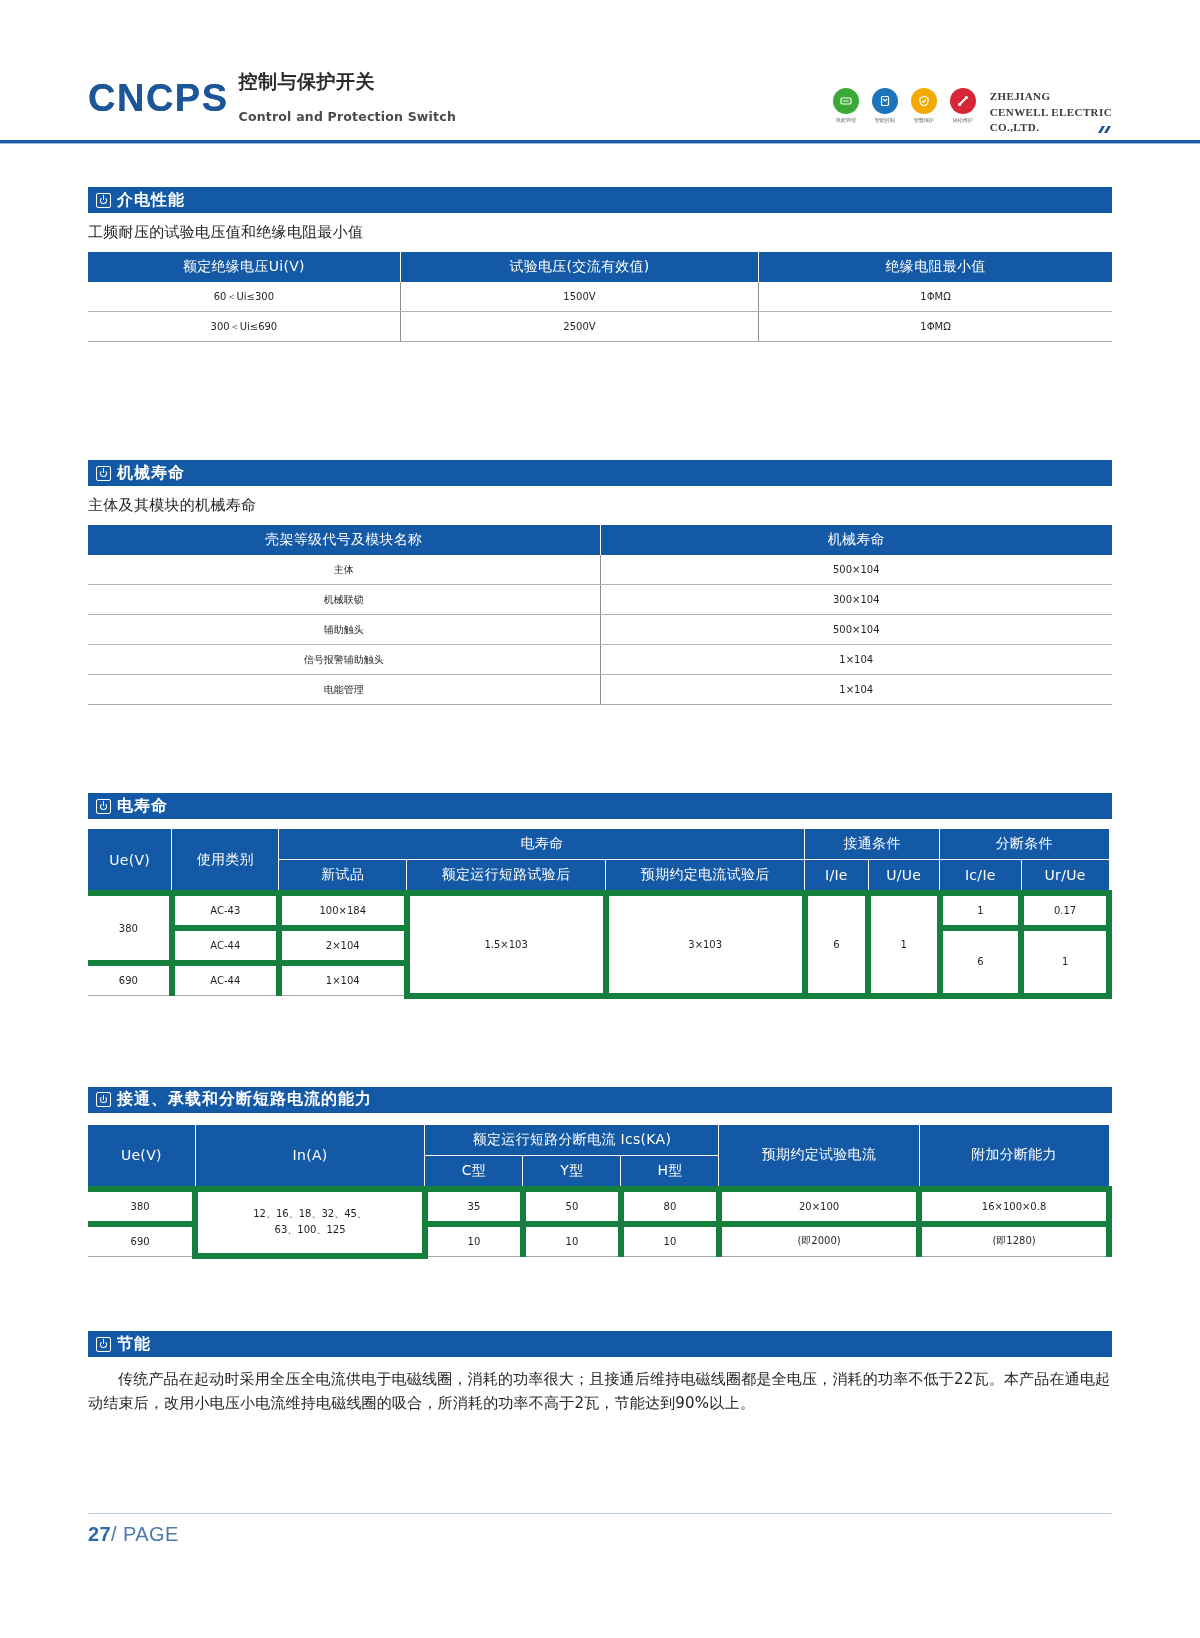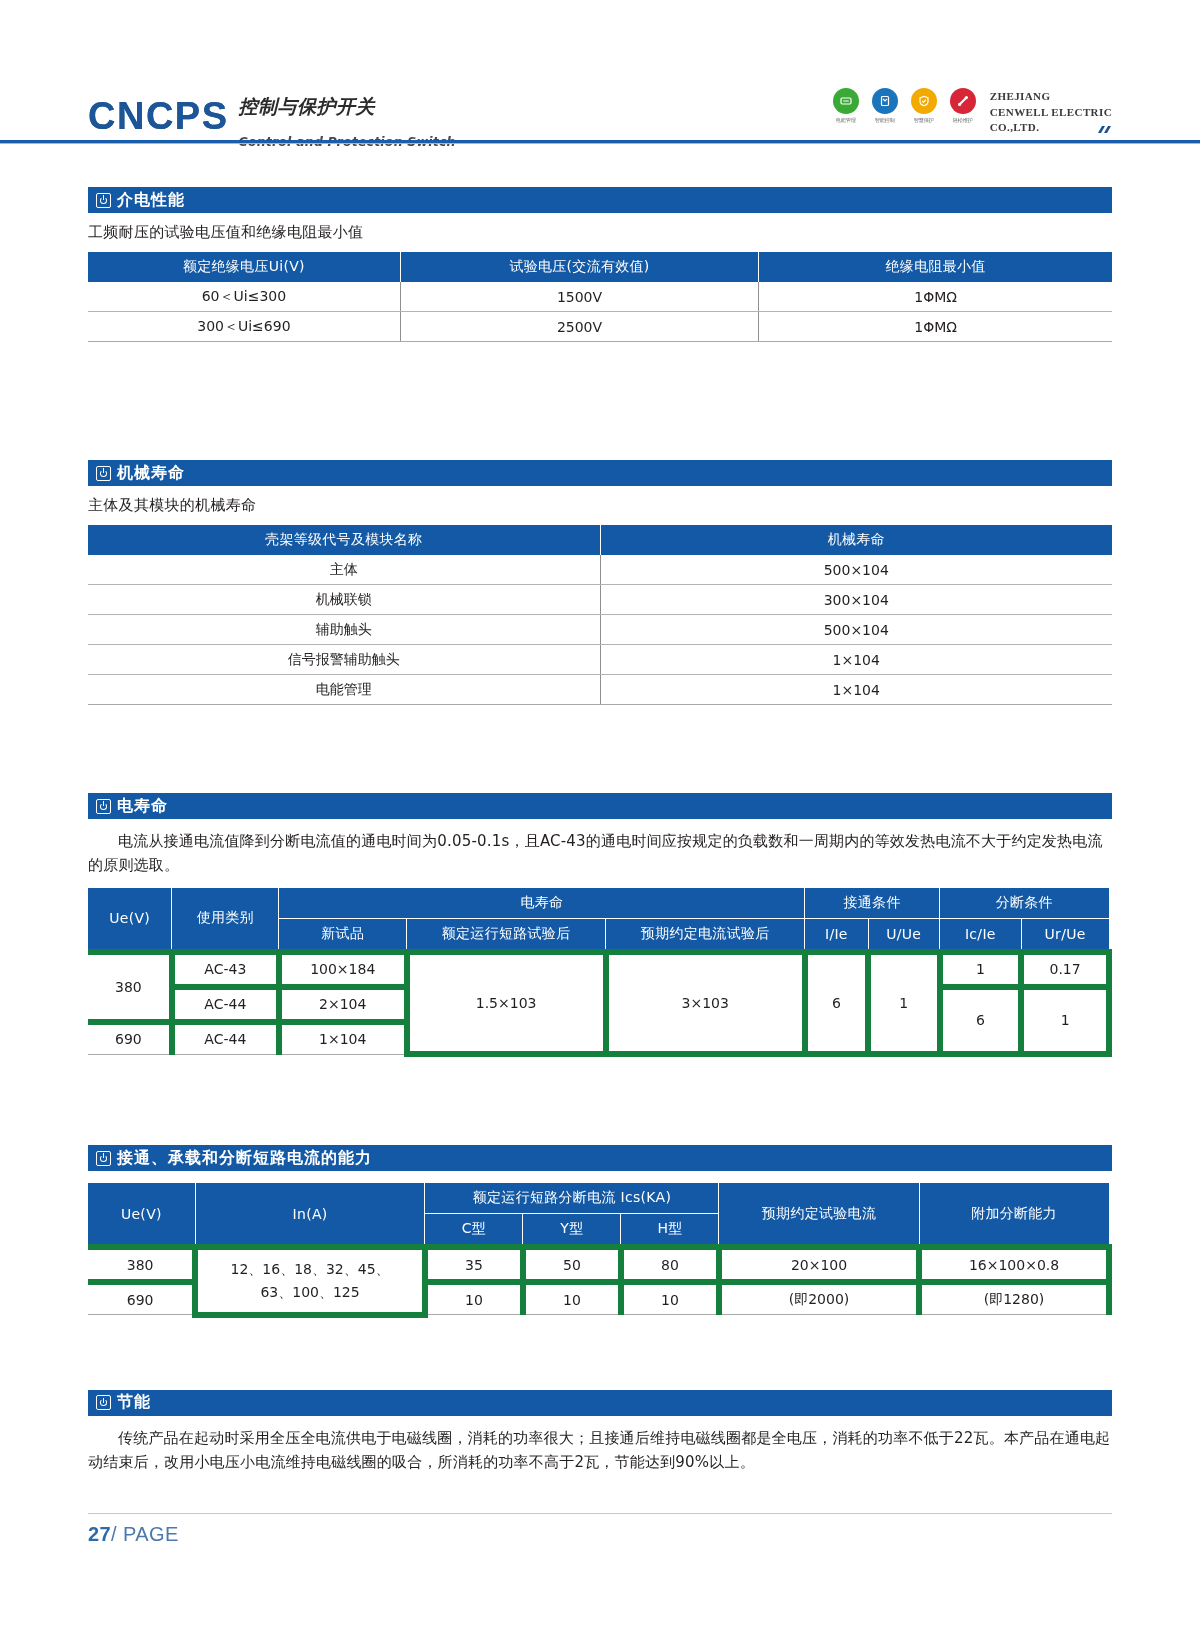--- a/index.html
+++ b/index.html
@@ -18,40 +18,39 @@
 
   
   .page-header {
     position: relative;
     height: 142px;
     padding: 0;
   }
   .brand-block {
     position: absolute;
     left: 88px;
-    top: 97px;
+    top: 72px;
     display: flex;
-    align-items: flex-start;
+    align-items: center;
   }
   .brand-mark {
     font-family: "Liberation Sans", sans-serif;
     font-size: 38px;
     font-weight: bold;
     letter-spacing: 1.5px;
     color: #1f5fa8;
     line-height: 1;
     background: linear-gradient(180deg, #2a6cb5 0%, #14406f 100%);
     -webkit-background-clip: text;
     background-clip: text;
     color: #1d5698;
   }
   .brand-text {
     margin-left: 10px;
     line-height: 1.05;
-    font-style: italic;
   }
   .brand-cn {
     font-size: 19px;
     font-weight: bold;
     color: #2b2b2b;
     letter-spacing: 0.5px;
   }
   .brand-en {
     font-size: 12.5px;
     font-weight: bold;
@@ -208,21 +207,21 @@
     font-weight: normal;
     height: 28px;
     text-align: center;
     border-left: 1px solid #ffffff;
     letter-spacing: 0.3px;
   }
   table.dt th:first-child {
     border-left: none;
   }
   table.dt td {
-    font-size: 14px;
+    font-size: 10px;
     text-align: center;
     height: 27px;
     color: #231f20;
     border-bottom: 1px solid #a9a9a9;
     border-left: 1px solid #a9a9a9;
     background: #ffffff;
   }
   table.dt td:first-child {
     border-left: none;
   }
@@ -426,21 +425,20 @@
     </table>
   </div>
 
   <div class="spacer-lg"></div>
 
   <div>
     <div class="section-bar">
       <span class="power-icon"></span>
       <span class="section-title">电寿命</span>
     </div>
-    <div class="body-para">电流从接通电流值降到分断电流值的通电时间为0.05-0.1s，且AC-43的通电时间应按规定的负载数和一周期内的等效发热电流不大于约定发热电流的原则选取。</div>
 
     <table class="dt grid">
       <colgroup>
         <col style="width:8.2%">
           <col style="width:10.5%">
           <col style="width:12.5%">
         <col style="width:19.5%">
           <col style="width:19.5%">
         <col style="width:6.2%">
           <col style="width:7.0%">

